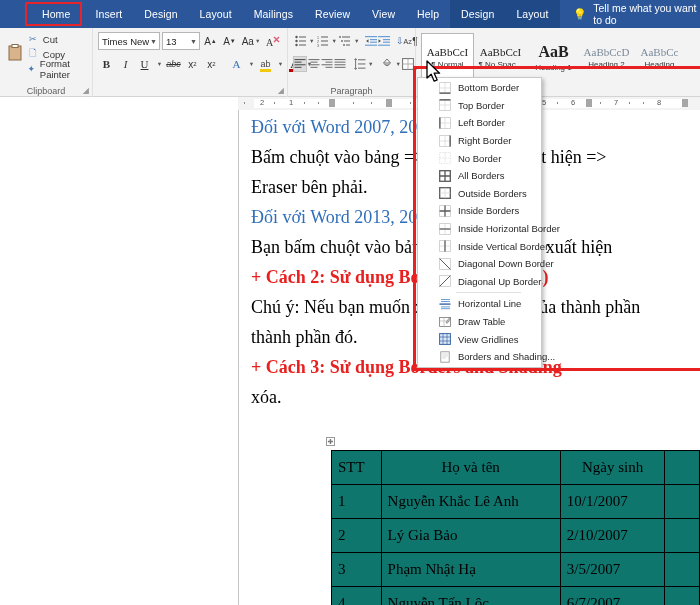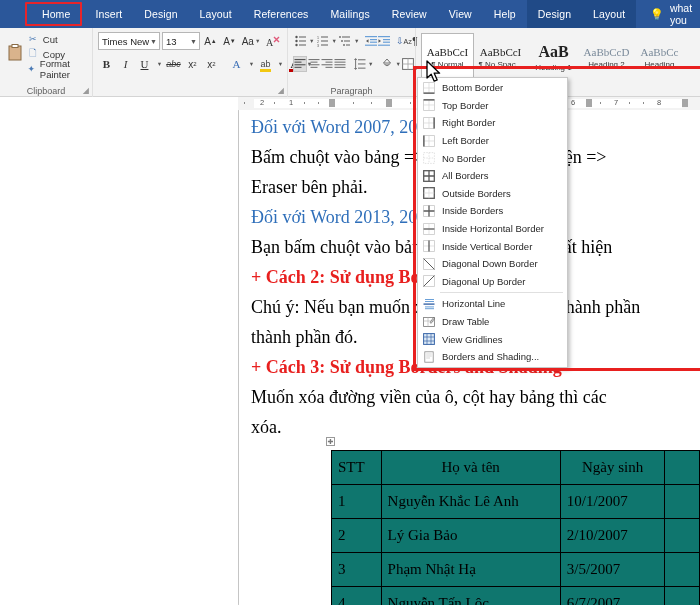--- a/index.html
+++ b/index.html
@@ -198,25 +198,25 @@
   td.c-name{ width:188px; }
   td.c-dob{ width:112px; }
   td.c-extra{ width:40px; }
   td.hdr{ text-align:center; }
   td.hdr.left{ text-align:left; }
 
   
   .menu{
     position:absolute;
     left:417px; top:77px;
-    width:151px;
+    width:125px;
     background:#fff;
     border:1px solid #c8c8c8;
     box-shadow:2px 2px 4px rgba(0,0,0,.25);
-    padding:1px 0;
+    padding:1px 16px;
     z-index:40;
   }
   .mi{
     height:17.6px;
     display:flex; align-items:center;
     font-size:9.5px; color:#262626;
     padding-left:2px;
   }
   .mi .mico{
     width:17px; height:15px;
@@ -248,21 +248,20 @@
   }
 </style>
 </head>
 <body>
 
 <div class="tabbar">
   <div class="tab home-hl">Home</div>
   <div class="tab">Insert</div>
   <div class="tab">Design</div>
   <div class="tab">Layout</div>
-  <div class="tab">References</div>
   <div class="tab">Mailings</div>
   <div class="tab">Review</div>
   <div class="tab">View</div>
   <div class="tab">Help</div>
   <div class="tab ctx">Design</div>
   <div class="tab ctx">Layout</div>
   <div class="tellme">
     <span class="bulb">💡</span>
     <span>Tell me what you want to do</span>
   </div>
@@ -539,21 +538,20 @@
     <div class="body-text">
       <div class="ln blue">Đối với Word 2007, 2010</div>
       <div class="ln">Bấm chuột vào bảng =&gt; Tab Design xuất hiện =&gt;</div>
       <div class="ln">Eraser bên phải.</div>
       <div class="ln blue">Đối với Word 2013, 2016</div>
       <div class="ln">Bạn bấm chuột vào bảng =&gt; Tab Layout xuất hiện</div>
       <div class="ln redb">+ Cách 2: Sử dụng Borders (nên dùng)</div>
       <div class="ln">Chú ý: Nếu bạn muốn xóa đường viền của thành phần</div>
       <div class="ln">thành phần đó.</div>
       <div class="ln redb">+ Cách 3: Sử dụng Borders and Shading</div>
-      <div class="ln">Muốn xóa đường viền của ô, cột hay bảng thì các</div>
       <div class="ln">xóa.</div>
     </div>
 
     <div class="tblwrap">
       <div class="tblhandle">✚</div>
       <table class="doc">
         <tbody>
             <tr>
           <td class="c-stt hdr left">STT</td>
           <td class="c-name hdr">Họ và tên</td>
@@ -612,35 +610,35 @@
         </svg>
     </span>
     <span class="mtxt">Top Border</span>
   </div>
 
   <div class="mi">
     <span class="mico">
       <svg class="bg" viewBox="0 0 12 12">
           <rect x="0.6" y="0.6" width="10.8" height="10.8" fill="#fff" stroke="#c9c9c9" stroke-width="0.8"></rect>
           <path d="M6 0.6 L6 11.4 M0.6 6 L11.4 6" stroke="#d6d6d6" stroke-width="0.7"></path>
+          <path d="M0.9 0.6 L0.9 11.4" stroke="#5a5a5a" stroke-width="1.4"></path>
+        </svg>
+    </span>
+    <span class="mtxt">Left Border</span>
+  </div>
+
+  <div class="mi">
+    <span class="mico">
+      <svg class="bg" viewBox="0 0 12 12">
+          <rect x="0.6" y="0.6" width="10.8" height="10.8" fill="#fff" stroke="#c9c9c9" stroke-width="0.8"></rect>
+          <path d="M6 0.6 L6 11.4 M0.6 6 L11.4 6" stroke="#d6d6d6" stroke-width="0.7"></path>
           <path d="M11.1 0.6 L11.1 11.4" stroke="#5a5a5a" stroke-width="1.4"></path>
         </svg>
     </span>
     <span class="mtxt">Right Border</span>
-  </div>
-
-  <div class="mi">
-    <span class="mico">
-      <svg class="bg" viewBox="0 0 12 12">
-          <rect x="0.6" y="0.6" width="10.8" height="10.8" fill="#fff" stroke="#c9c9c9" stroke-width="0.8"></rect>
-          <path d="M6 0.6 L6 11.4 M0.6 6 L11.4 6" stroke="#d6d6d6" stroke-width="0.7"></path>
-          <path d="M0.9 0.6 L0.9 11.4" stroke="#5a5a5a" stroke-width="1.4"></path>
-        </svg>
-    </span>
-    <span class="mtxt">Left Border</span>
   </div>
 
   <div class="mi">
     <span class="mico">
       <svg class="bg" viewBox="0 0 12 12">
           <rect x="0.6" y="0.6" width="10.8" height="10.8" fill="#fff" stroke="#d6d6d6" stroke-width="0.7" stroke-dasharray="1.5 1.2"></rect>
           <path d="M6 0.6 L6 11.4 M0.6 6 L11.4 6" stroke="#d6d6d6" stroke-width="0.7" stroke-dasharray="1.5 1.2"></path>
         </svg>
     </span>
     <span class="mtxt">No Border</span>

